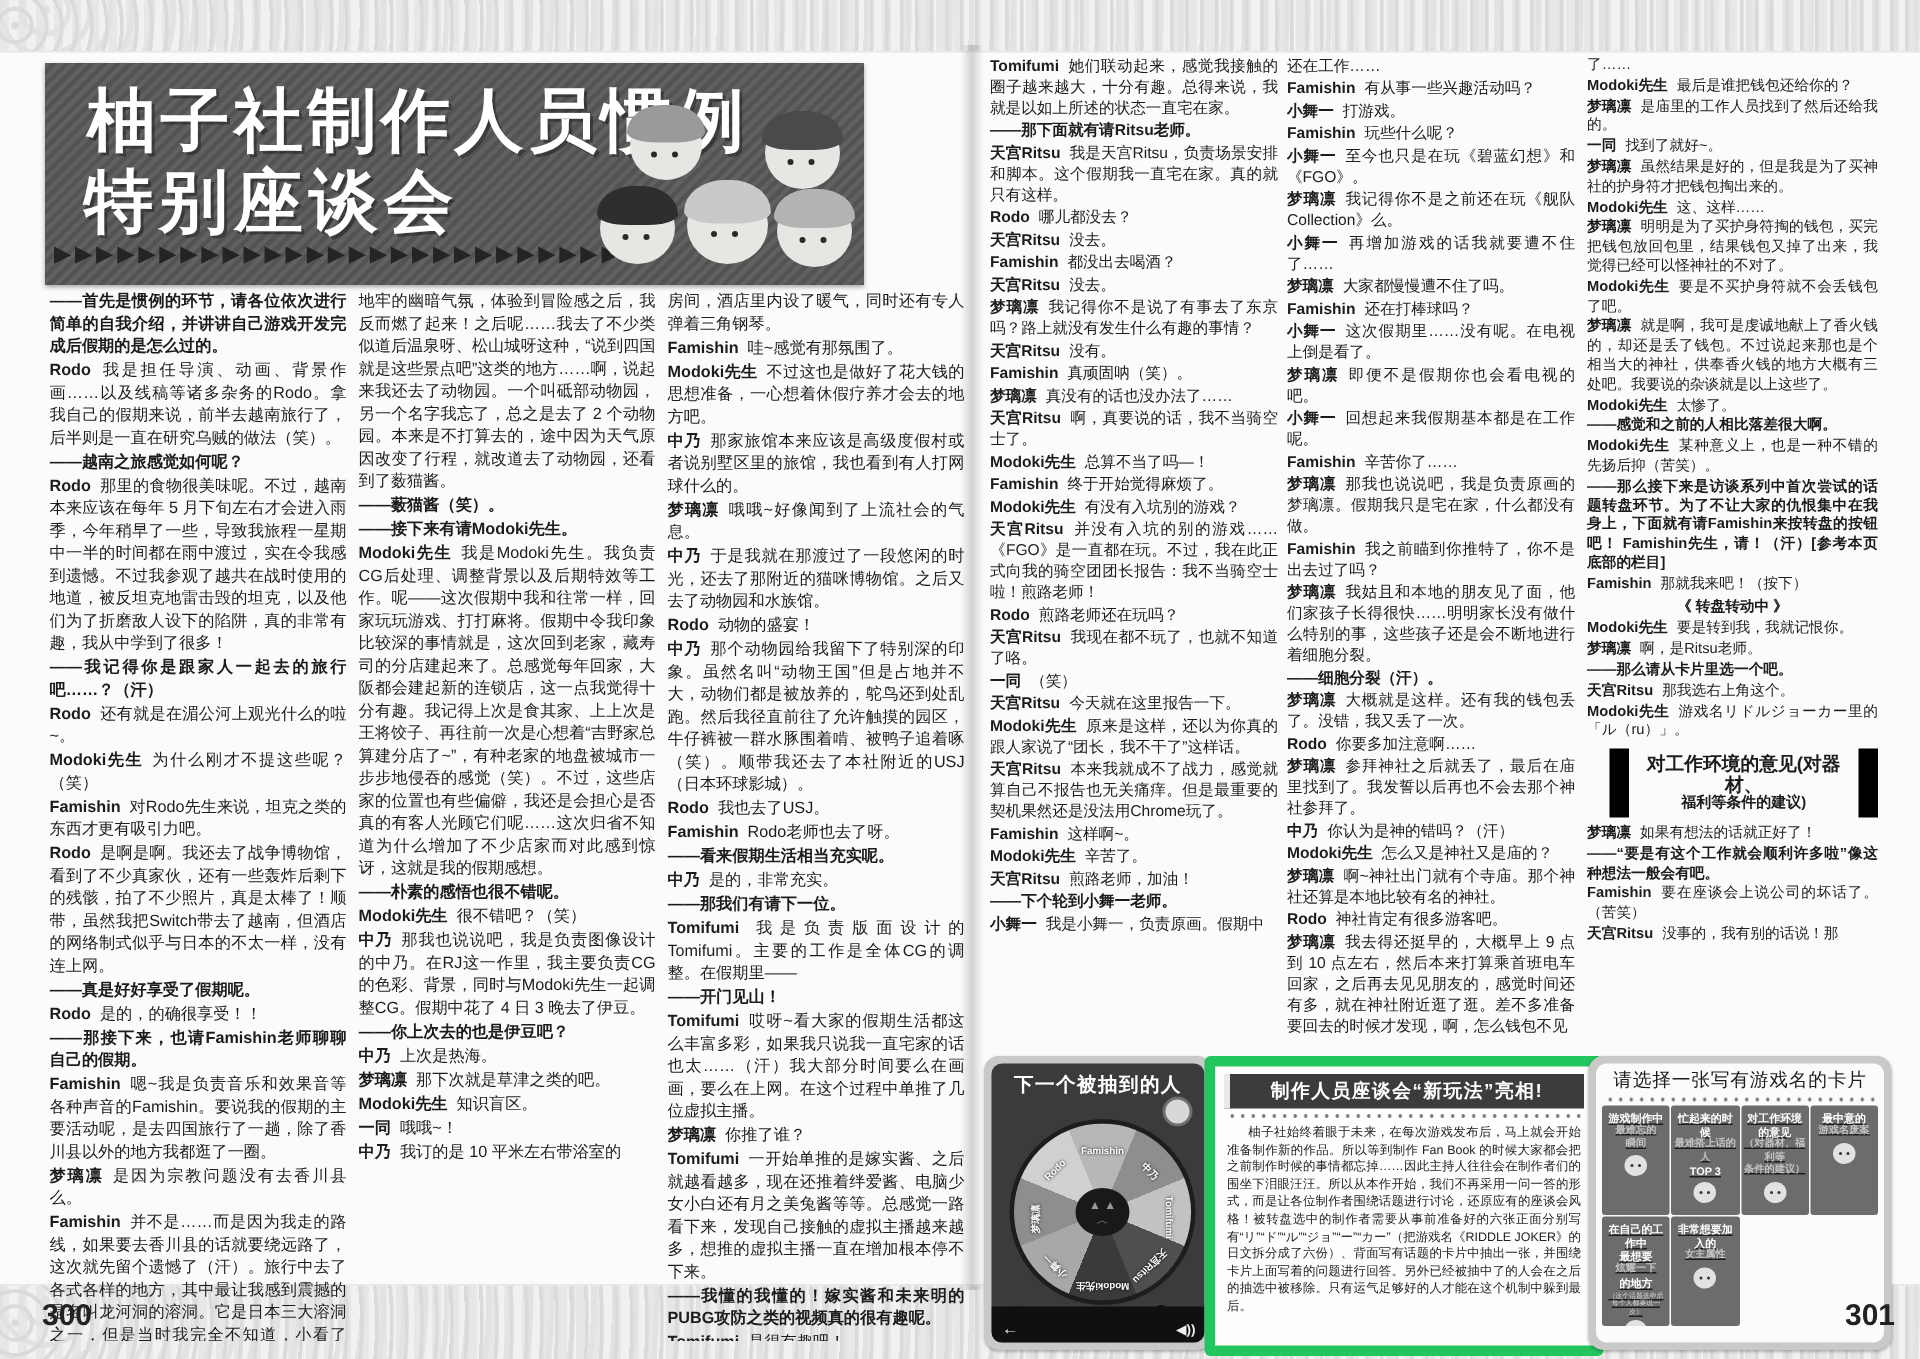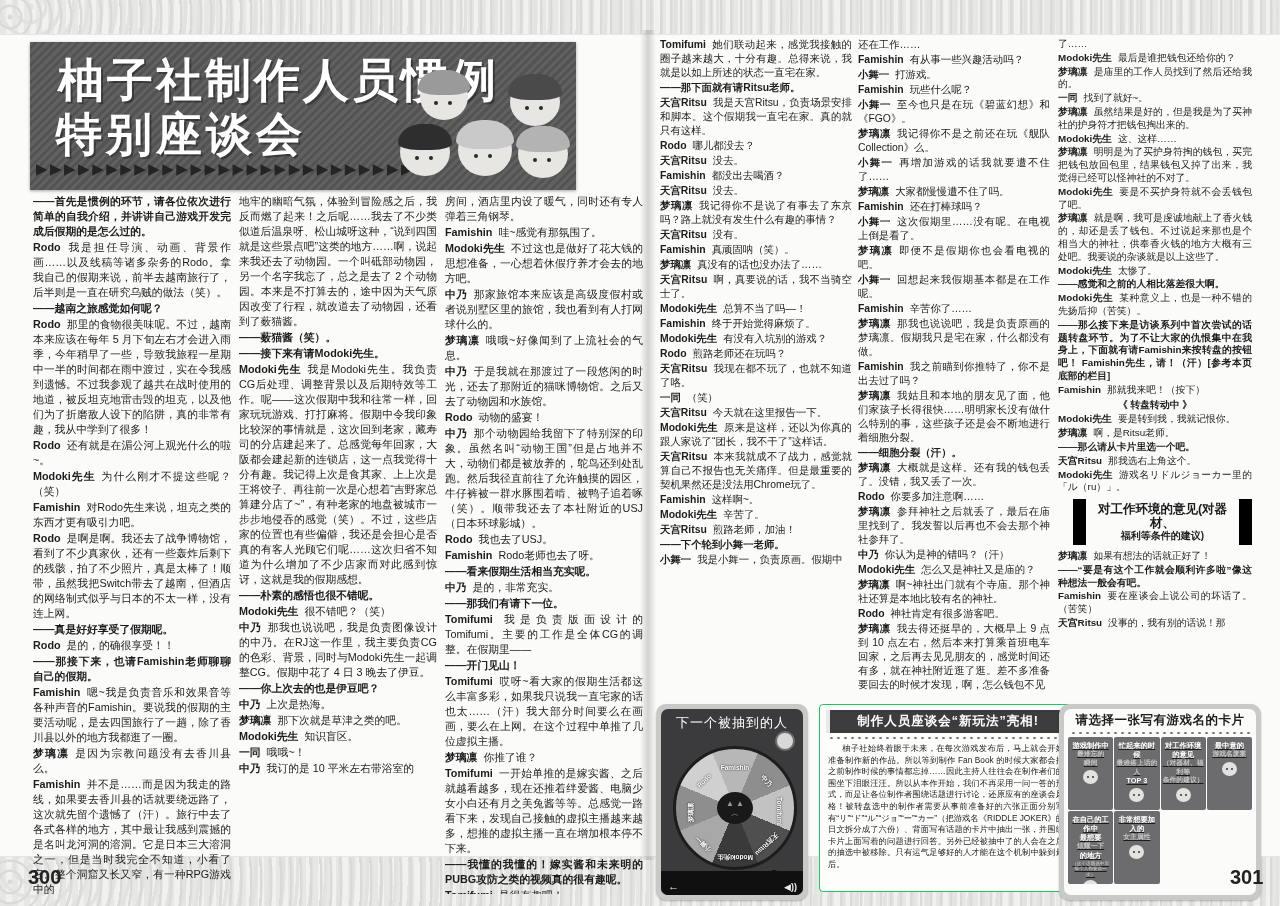--- a/index.html
+++ b/index.html
@@ -43,46 +43,46 @@
   .secbox{display:flex;align-items:center;margin:5px 0;padding-left:15px;}
   .secbox .bar{width:13px;align-self:stretch;background:#000;}
   .secbox .mid{flex:1;text-align:center;padding:3px 2px;}
   .secbox .bt{font-weight:bold;font-size:12.5px;line-height:14px;}
   .secbox .bs{font-weight:bold;font-size:10px;line-height:12px;}
   .pageno{position:absolute;top:866px;font-size:20px;font-weight:bold;color:#222;}
   
   .panel{position:absolute;background:#c9c9c7;border-radius:10px;padding:5px;box-shadow:0 1px 2px rgba(0,0,0,.25);}
   
   .roulette-in{position:relative;width:100%;height:100%;background:#3b3b3d;border-radius:7px;overflow:hidden;}
-  .roulette-title{color:#fff;font-weight:normal;font-size:13px;text-align:center;padding-top:5px;letter-spacing:1px;}
+  .roulette-title{color:#fff;font-weight:bold;font-size:13px;text-align:center;padding-top:5px;letter-spacing:1px;}
   .wheel{position:absolute;left:50%;top:96px;width:118px;height:118px;margin:-59px 0 0 -59px;border-radius:50%;
     border:3px solid #1d1d1d;
     background:conic-gradient(from -22.5deg,
       #b7b7b7 0 45deg,#8e8e8e 45deg 90deg,#c2c2c2 90deg 135deg,#4f4f4f 135deg 180deg,
       #3a3a3a 180deg 225deg,#a8a8a8 225deg 270deg,#8e8e8e 270deg 315deg,#d0d0d0 315deg 360deg);}
   .wname{position:absolute;left:50%;top:50%;width:70px;margin-left:-35px;text-align:center;
     font-size:6.5px;font-weight:bold;color:#fff;text-shadow:0 0 2px #000;transform-origin:center;}
   .pumpkin{position:absolute;left:50%;top:50%;width:36px;height:32px;margin:-16px 0 0 -18px;border-radius:50%;
     background:#191919;color:#9a9a9a;text-align:center;font-size:8px;line-height:10px;padding-top:7px;box-sizing:border-box;}
   .stones{position:absolute;left:0;right:0;bottom:0;height:24px;background:#101010;}
   .stone{position:absolute;bottom:10px;background:#101010;border-radius:5px 5px 0 0;}
   .rico{position:absolute;bottom:3px;color:#eee;font-size:11px;font-weight:bold;}
   .badge{position:absolute;right:8px;top:22px;width:16px;height:16px;border-radius:50%;
     background:#d8d8d8;border:2px solid #6f6f6f;}
   
-  .gimmick{position:absolute;background:#fdfdfc;border:1px solid #22c55e;border-radius:4px;overflow:hidden;margin-left:16px;}
+  .gimmick{position:absolute;background:#fdfdfc;border:7px solid #22c55e;border-radius:4px;overflow:hidden;}
   .gimmick .head{margin:5px 6px 0 6px;background:#3c3c3e;color:#fff;font-weight:bold;font-size:12.5px;
     text-align:center;padding:3px 0;letter-spacing:1px;border-left:4px solid #e9e9e9;}
   .dots{margin:3px 8px;height:4px;background-image:radial-gradient(circle,#777 1px,transparent 1.4px);
     background-size:7px 4px;background-repeat:repeat-x;}
   .gimmick .body{margin:1px 8px;font-size:8.3px;line-height:11.6px;text-align:justify;color:#222;}
   .gimmick .body .ind{display:inline-block;width:14px;}
   
   .cards-in{position:relative;width:100%;height:100%;background:#fbfbfa;border-radius:7px;padding:3px 4px;box-sizing:border-box;}
-  .cards-title{font-size:12.5px;font-weight:bold;text-align:center;letter-spacing:.5px;}
+  .cards-title{font-size:12.5px;font-weight:normal;text-align:center;letter-spacing:.5px;}
   .cardgrid{display:grid;grid-template-columns:repeat(4,1fr);gap:1px;margin-top:2px;text-decoration:underline;}
   .card{background:#6c6c6e;border-radius:2px;height:73px;padding:4px 2px 0 2px;box-sizing:border-box;
     text-align:center;position:relative;overflow:hidden;}
   .card .lw{color:#fff;font-weight:bold;font-size:7.3px;line-height:9px;}
   .card .lg{color:#c3c3c3;font-weight:bold;font-size:6.8px;line-height:8.6px;}
   .card .ln{color:#d8d8d8;font-size:4.6px;line-height:5.5px;margin-top:1px;}
   .face{width:15px;height:14px;border-radius:50%;background:#e2e2e0;margin:3px auto 0 auto;position:relative;}
   .face::before,.face::after{content:"";position:absolute;top:6px;width:2px;height:2px;border-radius:50%;background:#333;}
   .face::before{left:4px}.face::after{right:4px}
 </style>
@@ -105,20 +105,21 @@
         <div class="chibi" style="--hair:#2e2e2e;left:-14px;top:56px;width:50px;height:48px;"></div>
         <div class="chibi" style="--hair:#c9c9c9;left:44px;top:52px;width:54px;height:52px;"></div>
         <div class="chibi" style="--hair:#b3b3b3;left:104px;top:58px;width:50px;height:48px;"></div>
       </div>
     </div>
     <div class="col" style="left:33px;top:194px;width:198px;height:700px;">
         <p class="q">——首先是惯例的环节，请各位依次进行简单的自我介绍，并讲讲自己游戏开发完成后假期的是怎么过的。</p>
         <p><span class="sp">Rodo</span>我是担任导演、动画、背景作画……以及线稿等诸多杂务的Rodo。拿我自己的假期来说，前半去越南旅行了，后半则是一直在研究乌贼的做法（笑）。</p>
         <p class="q">——越南之旅感觉如何呢？</p>
         <p><span class="sp">Rodo</span>那里的食物很美味呢。不过，越南本来应该在每年 5 月下旬左右才会进入雨季，今年稍早了一些，导致我旅程一星期中一半的时间都在雨中渡过，实在令我感到遗憾。不过我参观了越共在战时使用的地道，被反坦克地雷击毁的坦克，以及他们为了折磨敌人设下的陷阱，真的非常有趣，我从中学到了很多！</p>
+        <p class="q">——我记得你是跟家人一起去的旅行吧……？（汗）</p>
         <p><span class="sp">Rodo</span>还有就是在湄公河上观光什么的啦~。</p>
         <p><span class="sp">Modoki先生</span>为什么刚才不提这些呢？（笑）</p>
         <p><span class="sp">Famishin</span>对Rodo先生来说，坦克之类的东西才更有吸引力吧。</p>
         <p><span class="sp">Rodo</span>是啊是啊。我还去了战争博物馆，看到了不少真家伙，还有一些轰炸后剩下的残骸，拍了不少照片，真是太棒了！顺带，虽然我把Switch带去了越南，但酒店的网络制式似乎与日本的不太一样，没有连上网。</p>
         <p class="q">——真是好好享受了假期呢。</p>
         <p><span class="sp">Rodo</span>是的，的确很享受！！</p>
         <p class="q">——那接下来，也请Famishin老师聊聊自己的假期。</p>
         <p><span class="sp">Famishin</span>嗯~我是负责音乐和效果音等各种声音的Famishin。要说我的假期的主要活动呢，是去四国旅行了一趟，除了香川县以外的地方我都逛了一圈。</p>
         <p><span class="sp">梦璃凛</span>是因为宗教问题没有去香川县么。</p>
         <p><span class="sp">Famishin</span>并不是……而是因为我走的路线，如果要去香川县的话就要绕远路了，这次就先留个遗憾了（汗）。旅行中去了各式各样的地方，其中最让我感到震撼的是名叫龙河洞的溶洞。它是日本三大溶洞之一，但是当时我完全不知道，小看了它。整个洞窟又长又窄，有一种RPG游戏中的</p>
@@ -173,20 +174,21 @@
         <p><span class="sp">Famishin</span>都没出去喝酒？</p>
         <p><span class="sp">天宫Ritsu</span>没去。</p>
         <p><span class="sp">梦璃凛</span>我记得你不是说了有事去了东京吗？路上就没有发生什么有趣的事情？</p>
         <p><span class="sp">天宫Ritsu</span>没有。</p>
         <p><span class="sp">Famishin</span>真顽固呐（笑）。</p>
         <p><span class="sp">梦璃凛</span>真没有的话也没办法了……</p>
         <p><span class="sp">天宫Ritsu</span>啊，真要说的话，我不当骑空士了。</p>
         <p><span class="sp">Modoki先生</span>总算不当了吗—！</p>
         <p><span class="sp">Famishin</span>终于开始觉得麻烦了。</p>
         <p><span class="sp">Modoki先生</span>有没有入坑别的游戏？</p>
+        <p><span class="sp">天宫Ritsu</span>并没有入坑的别的游戏……《FGO》是一直都在玩。不过，我在此正式向我的骑空团团长报告：我不当骑空士啦！煎路老师！</p>
         <p><span class="sp">Rodo</span>煎路老师还在玩吗？</p>
         <p><span class="sp">天宫Ritsu</span>我现在都不玩了，也就不知道了咯。</p>
         <p><span class="sp">一同</span>（笑）</p>
         <p><span class="sp">天宫Ritsu</span>今天就在这里报告一下。</p>
         <p><span class="sp">Modoki先生</span>原来是这样，还以为你真的跟人家说了“团长，我不干了”这样话。</p>
         <p><span class="sp">天宫Ritsu</span>本来我就成不了战力，感觉就算自己不报告也无关痛痒。但是最重要的契机果然还是没法用Chrome玩了。</p>
         <p><span class="sp">Famishin</span>这样啊~。</p>
         <p><span class="sp">Modoki先生</span>辛苦了。</p>
         <p><span class="sp">天宫Ritsu</span>煎路老师，加油！</p>
         <p class="q">——下个轮到小舞一老师。</p>

